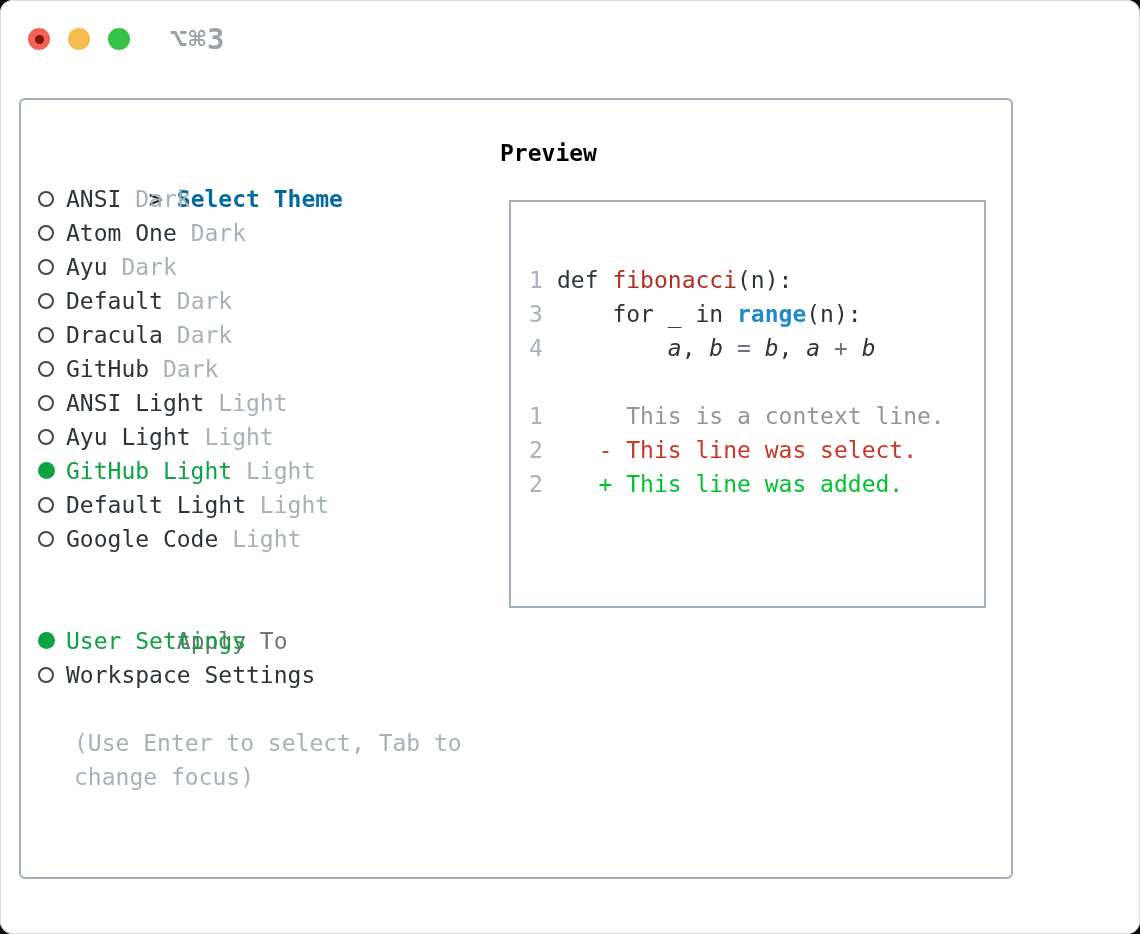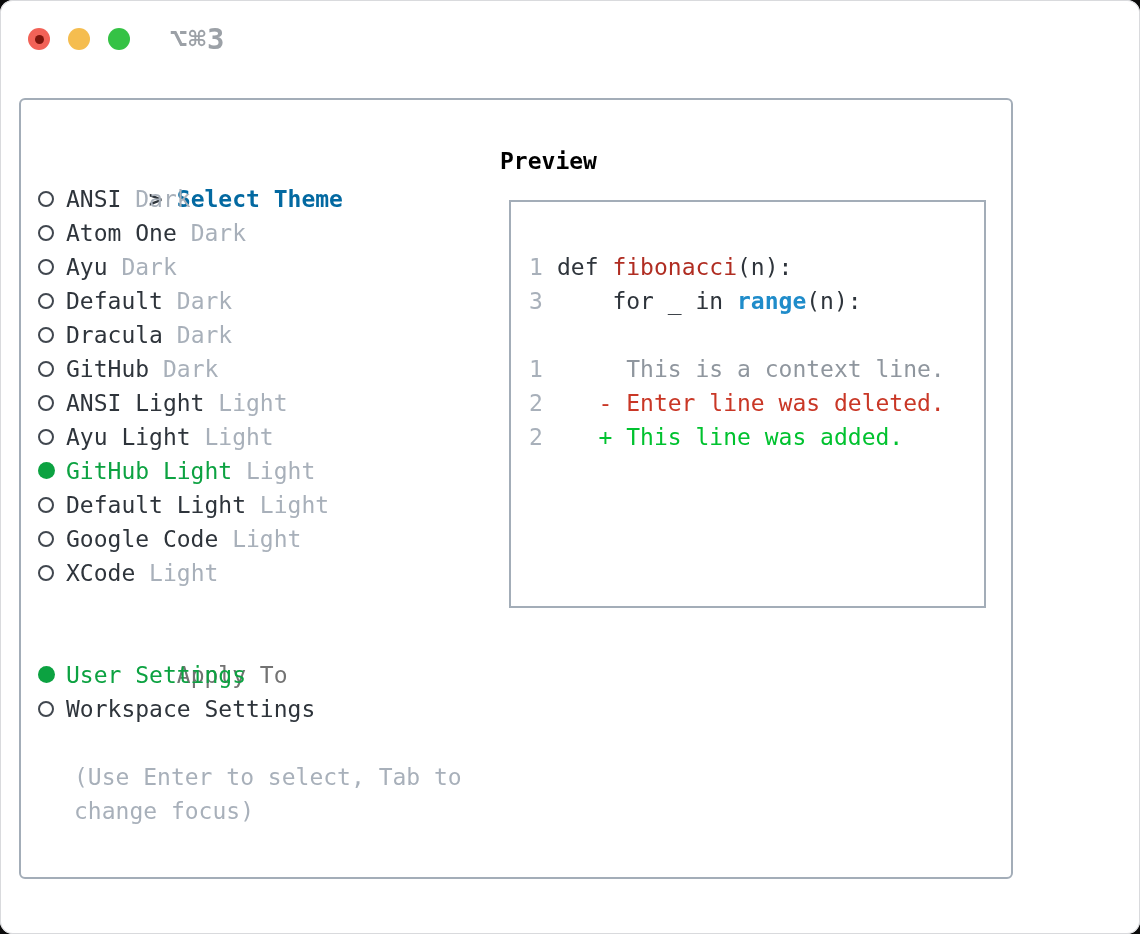--- a/index.html
+++ b/index.html
@@ -47,28 +47,28 @@
     background:var(--c-accent_green);border-radius:50%;
   }
   .marker-text{display:inline-block;width:28px;font-weight:bold;color:var(--c-text_dark);}
   .header{font-weight:bold;color:#0369a1;}
   .apply-label{color:#737373;}
   .label.selected{color:var(--c-accent_green);}
   .variant{color:var(--c-muted_gray);white-space:pre;}
   .hint{color:var(--c-muted_gray);margin-left:36px;}
   
   .preview-title{
-    position:absolute;left:479px;top:44px;font-size:23px;line-height:34px;
+    position:absolute;left:479px;top:36px;font-size:23px;line-height:34px;
     font-weight:bold;color:#000000;
   }
   .preview-box{
     position:absolute;left:488px;top:100px;width:473px;height:404px;
     border:2px solid var(--c-border_gray);background:#fff;box-sizing:content-box;
   }
-  .code{padding:48px 0 0 18px;font-size:23px;line-height:34px;}
+  .code{padding:61px 0 0 18px;font-size:23px;line-height:34px;}
   .code-line{white-space:pre;height:34px;}
   .ln{display:inline-block;width:28px;color:var(--c-muted_gray);}
   .s-code{color:var(--c-text_dark);}
   .s-func{color:var(--c-function_red);}
   .s-num{color:var(--c-number_teal);}
   .s-builtin{color:var(--c-builtin_blue);font-weight:bold;}
   .s-var{color:var(--c-text_dark);font-style:italic;}
   .s-op{color:var(--c-operator_gray);}
   .s-ctx{color:var(--c-context_gray);}
   .s-del{color:var(--c-deleted_red);}
@@ -98,21 +98,20 @@
           <div class="row"><span class="marker"><span class="ring"></span></span><span class="label">Atom One</span><span class="variant"> Dark</span></div>
           <div class="row"><span class="marker"><span class="ring"></span></span><span class="label">Ayu</span><span class="variant"> Dark</span></div>
           <div class="row"><span class="marker"><span class="ring"></span></span><span class="label">Default</span><span class="variant"> Dark</span></div>
           <div class="row"><span class="marker"><span class="ring"></span></span><span class="label">Dracula</span><span class="variant"> Dark</span></div>
           <div class="row"><span class="marker"><span class="ring"></span></span><span class="label">GitHub</span><span class="variant"> Dark</span></div>
           <div class="row"><span class="marker"><span class="ring"></span></span><span class="label">ANSI Light</span><span class="variant"> Light</span></div>
           <div class="row"><span class="marker"><span class="ring"></span></span><span class="label">Ayu Light</span><span class="variant"> Light</span></div>
           <div class="row"><span class="marker"><span class="dotf"></span></span><span class="label selected">GitHub Light</span><span class="variant"> Light</span></div>
           <div class="row"><span class="marker"><span class="ring"></span></span><span class="label">Default Light</span><span class="variant"> Light</span></div>
           <div class="row"><span class="marker"><span class="ring"></span></span><span class="label">Google Code</span><span class="variant"> Light</span></div>
-          <div class="row"><span class="marker"><span class="ring"></span></span><span class="label">XCode</span><span class="variant"> Light</span></div>
         </div>
 
       <div class="row blank"></div>
 
       <div class="row">
         <span class="marker-text"></span><span class="apply-label">Apply To</span>
       </div>
 
       <div id="apply-list">
           <div class="row"><span class="marker"><span class="dotf"></span></span><span class="label selected">User Settings</span></div>
@@ -124,21 +123,22 @@
       <div class="row hint">(Use Enter to select, Tab to</div>
       <div class="row hint">change focus)</div>
     </div>
 
     <div class="preview-title">Preview</div>
 
     <div class="preview-box">
       <div class="code" id="code-listing">
           <div class="code-line"><span class="ln">1</span><span class="s-code">def </span><span class="s-func">fibonacci</span><span class="s-code">(n):</span></div>
           <div class="code-line"><span class="ln">3</span><span class="s-code">    for _ in </span><span class="s-builtin">range</span><span class="s-code">(n):</span></div>
+          <div class="code-line"><span class="ln">4</span><span class="s-code">        </span><span class="s-var">a</span><span class="s-code">, </span><span class="s-var">b</span><span class="s-op"> = </span><span class="s-var">b</span><span class="s-code">, </span><span class="s-var">a</span><span class="s-op"> + </span><span class="s-var">b</span></div>
           <div class="code-line"><span class="ln"></span></div>
           <div class="code-line"><span class="ln">1</span><span class="s-ctx">     This is a context line.</span></div>
-          <div class="code-line"><span class="ln">2</span><span class="s-del">   - Enter line was deleted.</span></div>
+          <div class="code-line"><span class="ln">2</span><span class="s-del">   - This line was select.</span></div>
           <div class="code-line"><span class="ln">2</span><span class="s-add">   + This line was added.</span></div>
         </div>
     </div>
 
   </div>
 </div>
 
 </body></html>

